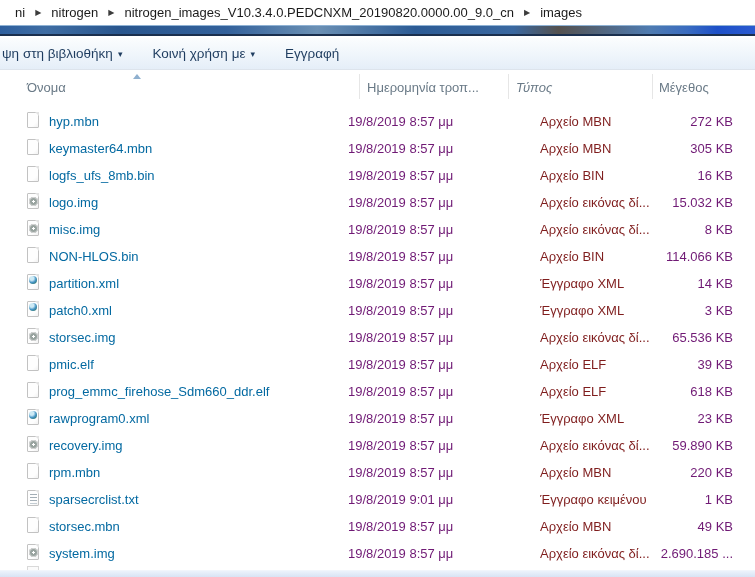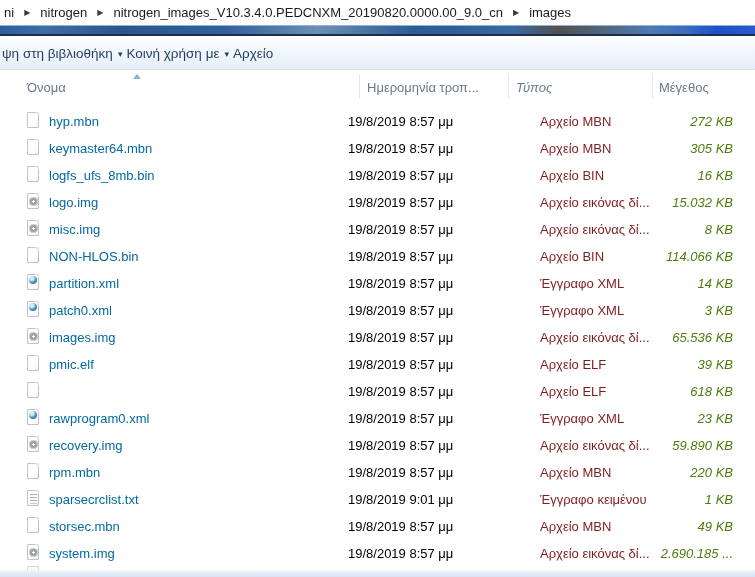--- a/index.html
+++ b/index.html
@@ -2,56 +2,56 @@
 <html><head>
 <meta charset="utf-8">
 <style>
   * { margin:0; padding:0; box-sizing:border-box; }
   html,body { background:#fff; }
   body { font-family:"Liberation Sans", sans-serif; }
   .window { position:relative; width:755px; height:577px; overflow:hidden; background:#fff; }
 
   
   .breadcrumb-bar { position:absolute; left:0; top:0; width:673px; height:25px; background:#fff;
-    display:flex; align-items:center; padding-left:0; font-size:13px; color:#1b1b1b; }
+    display:flex; align-items:center; padding-left:11px; font-size:13px; color:#1b1b1b; }
   .bc-seg { padding:2px 4px; white-space:nowrap; cursor:default; }
   .bc-sep { font-size:8px; color:#3c3c3c; padding:0 6px; }
 
   
   .glass-strip { position:absolute; left:0; top:25px; width:755px; height:11px;
     background:linear-gradient(90deg,#2e5f9e 0%,#3f6da3 6%,#29568e 16%,#33619b 30%,#6b90b4 42%,#2c5b95 55%,#3a68a0 68%,#54514f 74%,#4f7bb0 86%,#3a6cc0 91%,#1d50c8 95%,#2a5ad0 100%);
     border-top:1px solid #8fb2d4; border-bottom:2px solid #1a2f4e; }
 
   
   .toolbar { position:absolute; left:0; top:38px; width:755px; height:32px;
     background:linear-gradient(#fbfdfe,#eff5fb 55%,#e5eef8);
     border-bottom:1px solid #dde4ec;
-    display:flex; align-items:center; font-size:13.5px; color:#1e3c5f; }
+    display:flex; align-items:center; gap:26px; font-size:13.5px; color:#1e3c5f; }
   .tb-item { display:flex; align-items:center; gap:5px; padding:4px 2px; cursor:default; white-space:nowrap; }
   .tb-caret { font-size:9px; color:#1e3c5f; }
 
   
   .header-row { position:absolute; left:0; top:72px; width:755px; height:28px; background:#fff; font-size:13px; color:#6a7a87;margin-left:19px; }
   .hdr { position:absolute; top:8px; white-space:nowrap; cursor:default; }
   .hdr-name { left:8px; }
   .hdr-date { left:348px; }
   .hdr-type { left:497px;font-style:italic; }
   .hdr-size { left:640px; }
   .sort-asc { position:absolute; left:114px; top:2px; width:0; height:0;
     border-left:4px solid transparent; border-right:4px solid transparent; border-bottom:5px solid #8fb0cf; }
   .col-sep { position:absolute; top:2px; width:1px; height:25px; background:#e6e6e6; }
 
   
   .rows { position:absolute; left:0; top:107px; width:755px; }
   .row { position:relative; height:27px; }
   .cell { position:absolute; top:50%; transform:translateY(-50%); white-space:nowrap; font-size:13px; }
   .name { left:49px; color:#0369a1; }
-  .date { left:348px; color:#000000; }
+  .date { left:348px; color:#701a75; }
   .type { left:500px; color:#7f1d1d; max-width:130px; overflow:hidden;margin-left:40px; }
-  .size { right:22px; color:#4d7c0f;font-style:italic; }
+  .size { right:22px; color:#701a75; }
 
   
   .fi { position:absolute; left:25px; top:5px; width:16px; height:16px; }
   .page { position:absolute; left:2px; top:0; width:12px; height:16px;
     background:linear-gradient(135deg,#fefefe 72%,#f1f1f1); border:1px solid #c2c2c2; border-radius:1px; }
   .page::before { content:""; position:absolute; top:-1px; right:-1px;
     border-style:solid; border-width:0 4px 4px 0; border-color:#fff #e3e3e3 transparent transparent; }
   .fi-disc::after { content:""; position:absolute; left:4px; top:4px; width:9px; height:9px; border-radius:50%;
     background:radial-gradient(circle at 50% 50%, #ffffff 0 17%, #98a39f 22% 58%, #6f7a80 100%);
     box-shadow:0 0 0 1px #d7d7d7 inset; }
@@ -96,21 +96,21 @@
     <span class="tb-label">ψη στη βιβλιοθήκη</span>
     <span class="tb-caret">▾</span>
   </div>
 
   <div class="tb-item">
     <span class="tb-label">Κοινή χρήση με</span>
     <span class="tb-caret">▾</span>
   </div>
 
   <div class="tb-item">
-    <span class="tb-label">Αρχείο</span>
+    <span class="tb-label">Εγγραφή</span>
 
   </div>
 
 </div>
 
   <div class="header-row">
     <span class="hdr hdr-name">Όνομα</span>
     <span class="sort-asc"></span>
     <span class="hdr hdr-date">Ημερομηνία τροπ...</span>
     <span class="hdr hdr-type">Τύπος</span>
@@ -199,40 +199,41 @@
     <span class="cell name">patch0.xml</span>
     <span class="cell date">19/8/2019 8:57 μμ</span>
     <span class="cell type">Έγγραφο XML</span>
     <span class="cell size">3 KB</span>
   </div>
 
   <div class="row">
     <span class="fi fi-disc">
           <span class="page"></span>
         </span>
-    <span class="cell name">images.img</span>
+    <span class="cell name">storsec.img</span>
     <span class="cell date">19/8/2019 8:57 μμ</span>
     <span class="cell type">Αρχείο εικόνας δί...</span>
     <span class="cell size">65.536 KB</span>
   </div>
 
   <div class="row">
     <span class="fi fi-file">
           <span class="page"></span>
         </span>
     <span class="cell name">pmic.elf</span>
     <span class="cell date">19/8/2019 8:57 μμ</span>
     <span class="cell type">Αρχείο ELF</span>
     <span class="cell size">39 KB</span>
   </div>
 
   <div class="row">
     <span class="fi fi-file">
           <span class="page"></span>
         </span>
+    <span class="cell name">prog_emmc_firehose_Sdm660_ddr.elf</span>
     <span class="cell date">19/8/2019 8:57 μμ</span>
     <span class="cell type">Αρχείο ELF</span>
     <span class="cell size">618 KB</span>
   </div>
 
   <div class="row">
     <span class="fi fi-xml">
           <span class="page"></span>
         </span>
     <span class="cell name">rawprogram0.xml</span>

